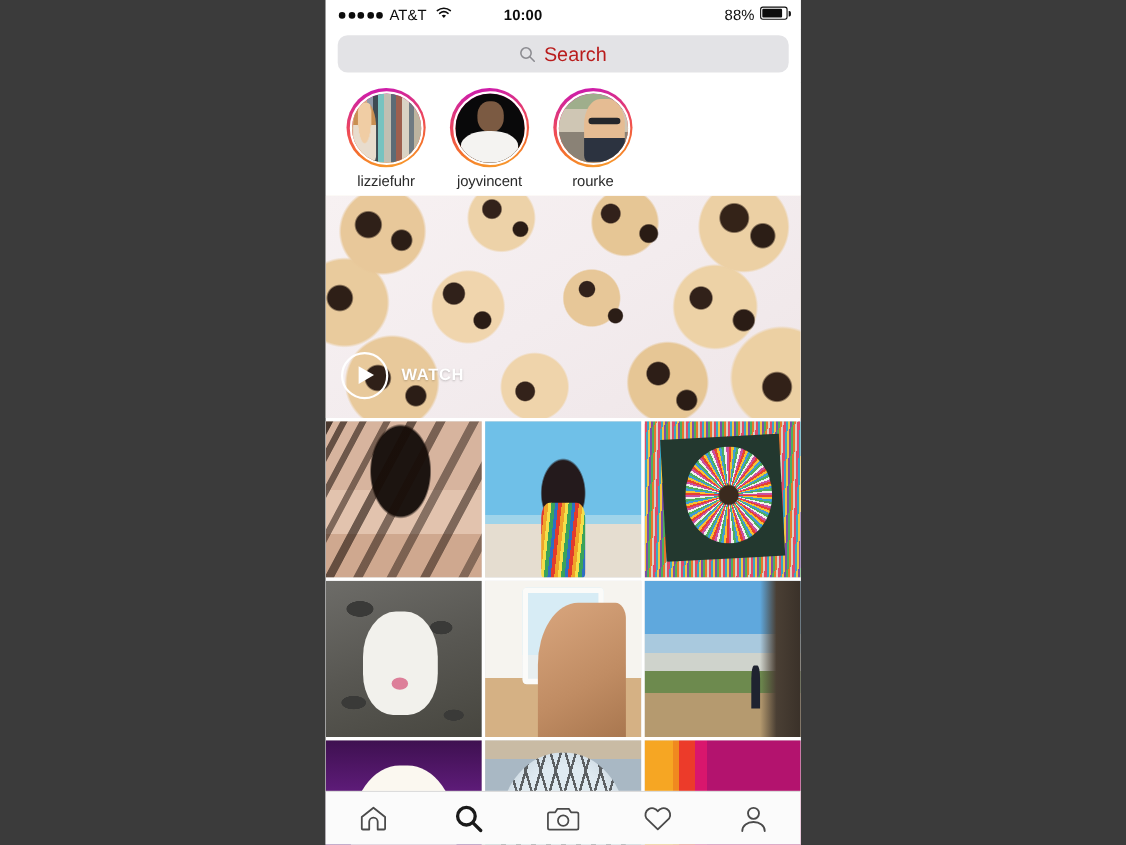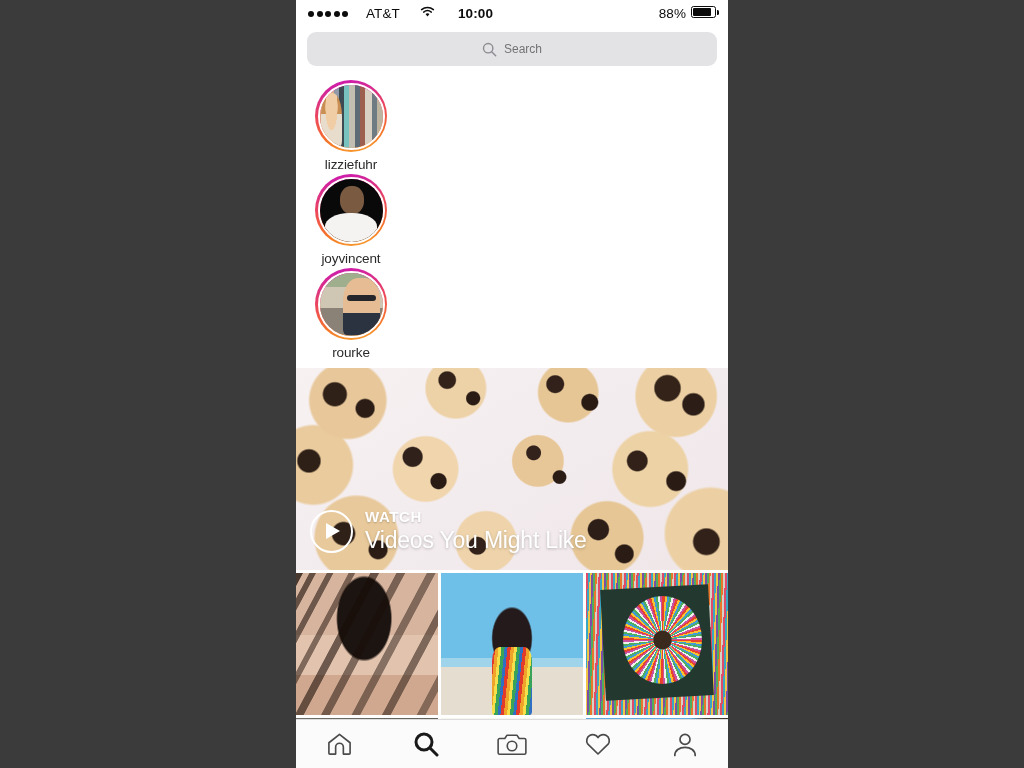--- a/index.html
+++ b/index.html
@@ -35,21 +35,21 @@
     align-items: center;
     padding: 0 12px;
     background: #ffffff;
     font-size: 13.5px;
     color: #0c0c0c;
     letter-spacing: 0.1px;
   }
   .status-left {
     display: flex;
     align-items: center;
-    gap: 18px;
+    gap: 6px;
     width: 150px;
   }
   .signal-dots {
     display: flex;
     gap: 2.5px;
     align-items: center;
   }
   .signal-dots i {
     display: block;
     width: 6px; height: 6px;
@@ -109,32 +109,31 @@
     gap: 7px;
     border: none;
     width: 100%;
     cursor: text;
   }
   .search-field .mag {
     width: 15px; height: 15px;
     display: block;
   }
   .search-placeholder {
-    color: #737373;
-    font-size: 12px;
+    color: #b91c1c;
+    font-size: 18px;
   }
 
   
   .stories {
     display: flex;
     gap: 0px;
     padding: 5px 0 6px 8px;
     background: #ffffff;
     overflow: hidden;
-    flex-direction: column;
   }
   .story {
     width: 94px;
     flex: 0 0 94px;
     display: flex;
     flex-direction: column;
     align-items: center;
     cursor: pointer;
   }
   .story-ring {
@@ -629,21 +628,20 @@
 
   <div class="video-banner">
     <span class="cookies"></span>
     <span class="chips"></span>
     <div class="banner-overlay">
       <div class="play-btn">
         <span class="play-tri"></span>
       </div>
       <div class="banner-text">
         <div class="banner-kicker">WATCH</div>
-        <div class="banner-title">Videos You Might Like</div>
       </div>
     </div>
   </div>
 
   <div class="grid">
     <div class="tile">
         <span class="art art-shadow-door"></span>
       </div>
     <div class="tile">
         <span class="art art-beach"></span>

